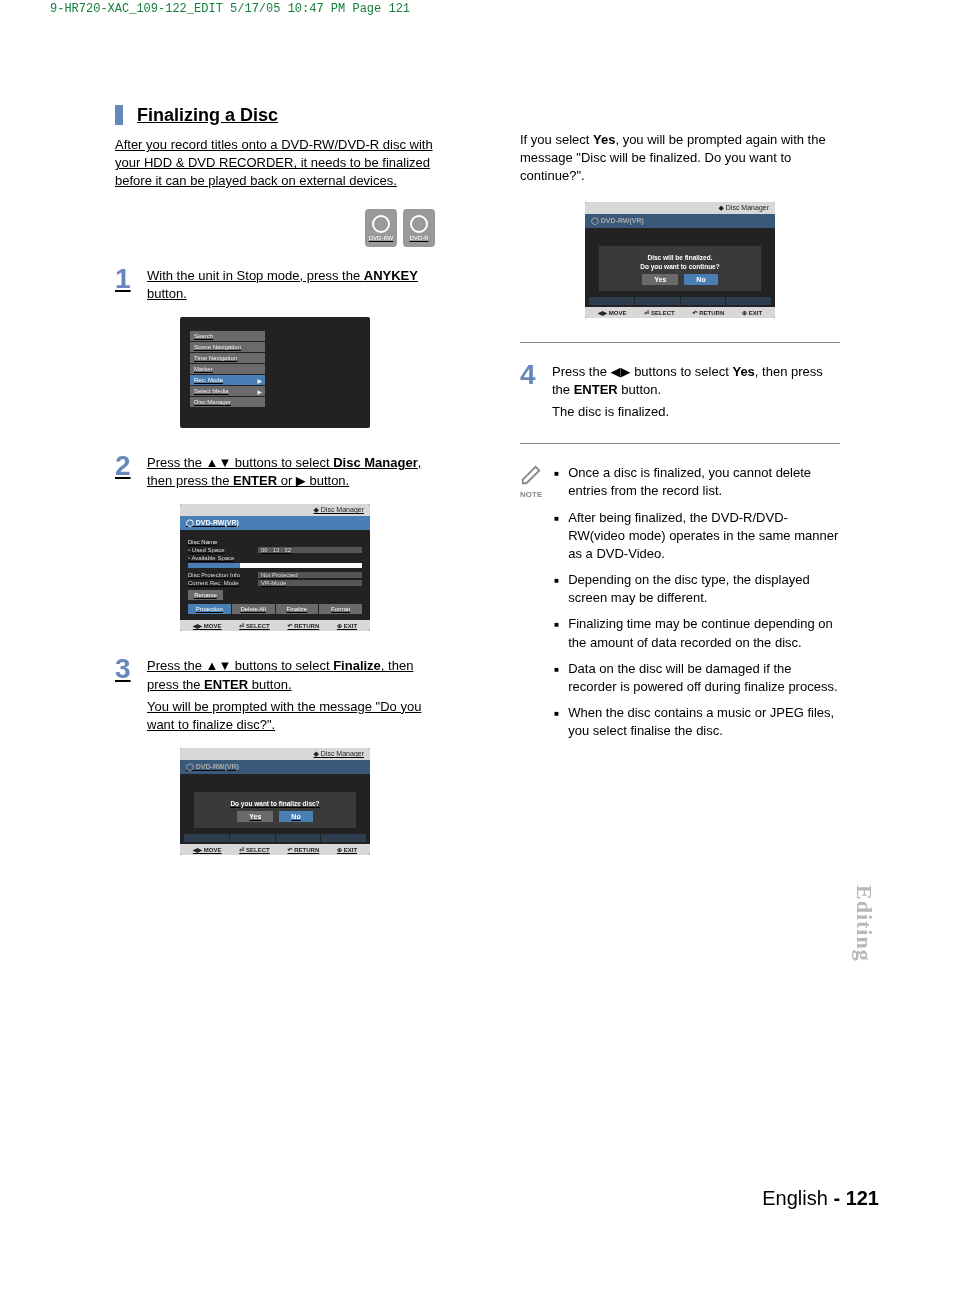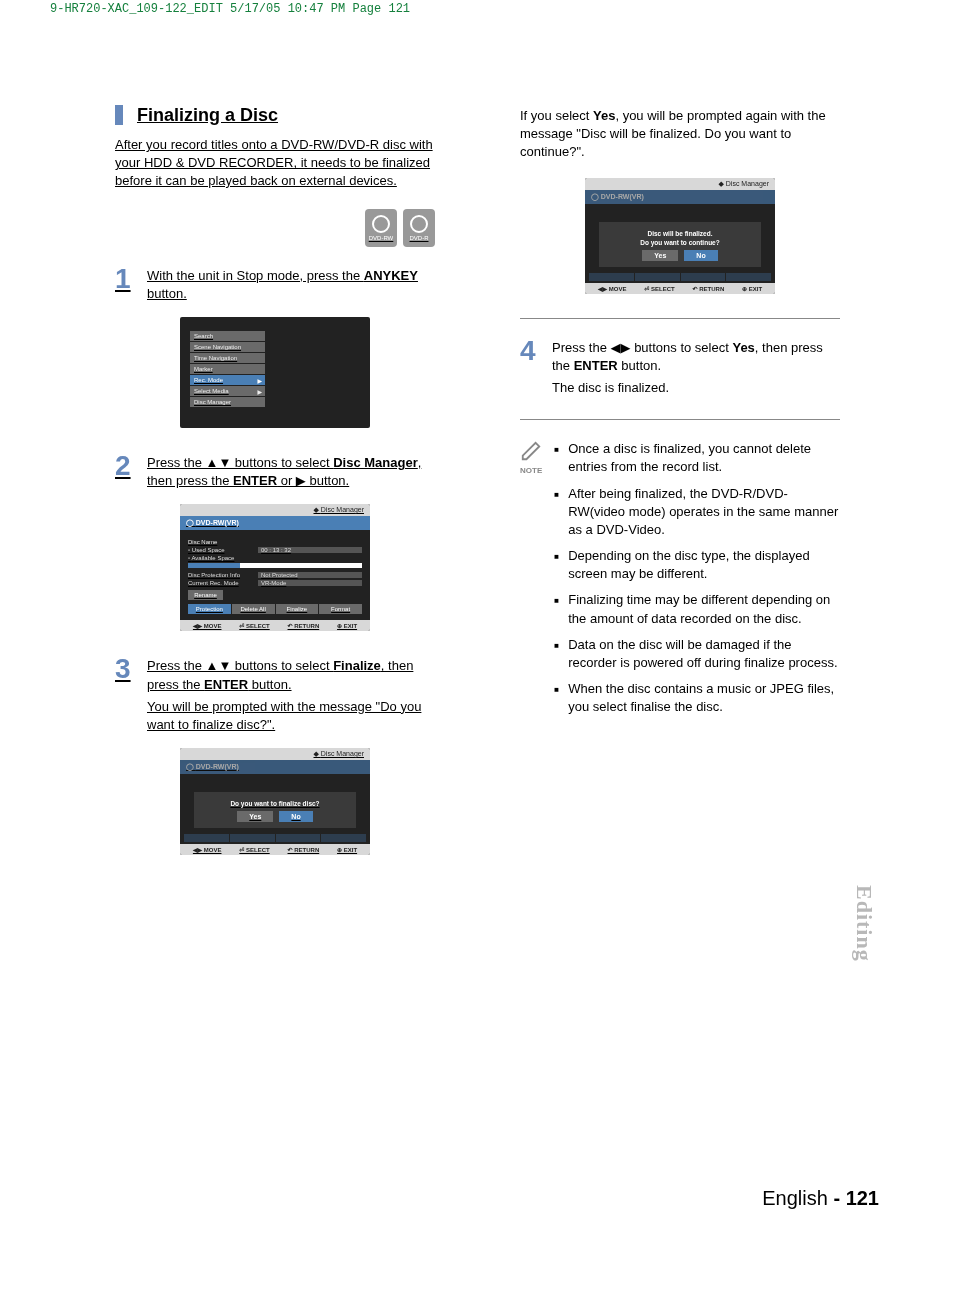--- a/index.html
+++ b/index.html
@@ -396,21 +396,21 @@
       <div class="guide-bar">
         <span>◀▶ MOVE</span>
         <span>⏎ SELECT</span>
         <span>↶ RETURN</span>
         <span>⊕ EXIT</span>
       </div>
     </div>
   </div>
 
   <div class="col-right">
-    <p class="steptext" style="margin-bottom:16px;">
+    <p class="steptext" style="margin-bottom:16px;margin-top:24px;">
       <span>If you select </span><span class="b">Yes</span><span>, you will be prompted again with the message "Disc will be finalized. Do you want to continue?".</span>
     </p>
 
     <div class="screenshot">
       <div class="screenshot-header">◆ <span>Disc Manager</span></div>
       <div class="sub-bar" style="opacity:0.6;">◯ <span>DVD-RW(VR)</span></div>
       <div class="screenshot-body" style="padding:0 4px 2px;">
         <div class="dialog-box">
           <div class="dialog-text">Disc will be finalized.</div>
           <div class="dialog-text">Do you want to continue?</div>
@@ -450,21 +450,21 @@
       <div class="note-icon">
         <svg width="22" height="22" viewBox="0 0 24 24" fill="none" stroke="#888" stroke-width="2">
           <path d="M3 17 L17 3 L21 7 L7 21 L3 21 Z"></path>
         </svg>
         <div>NOTE</div>
       </div>
       <ul class="note-list">
         <li>Once a disc is finalized, you cannot delete entries from the record list.</li>
         <li>After being finalized, the DVD-R/DVD-RW(video mode) operates in the same manner as a DVD-Video.</li>
         <li>Depending on the disc type, the displayed screen may be different.</li>
-        <li>Finalizing time may be different depending on the amount of data recorded on the disc.</li>
+        <li>Finalizing time may be continue depending on the amount of data recorded on the disc.</li>
         <li>Data on the disc will be damaged if the recorder is powered off during finalize process.</li>
         <li>When the disc contains a music or JPEG files, you select finalise the disc.</li>
       </ul>
     </div>
   </div>
 
   <div class="section-tab">Editing</div>
 
   <div class="page-num">
     <span>English </span><span class="num"><span>- </span><span>121</span></span>

